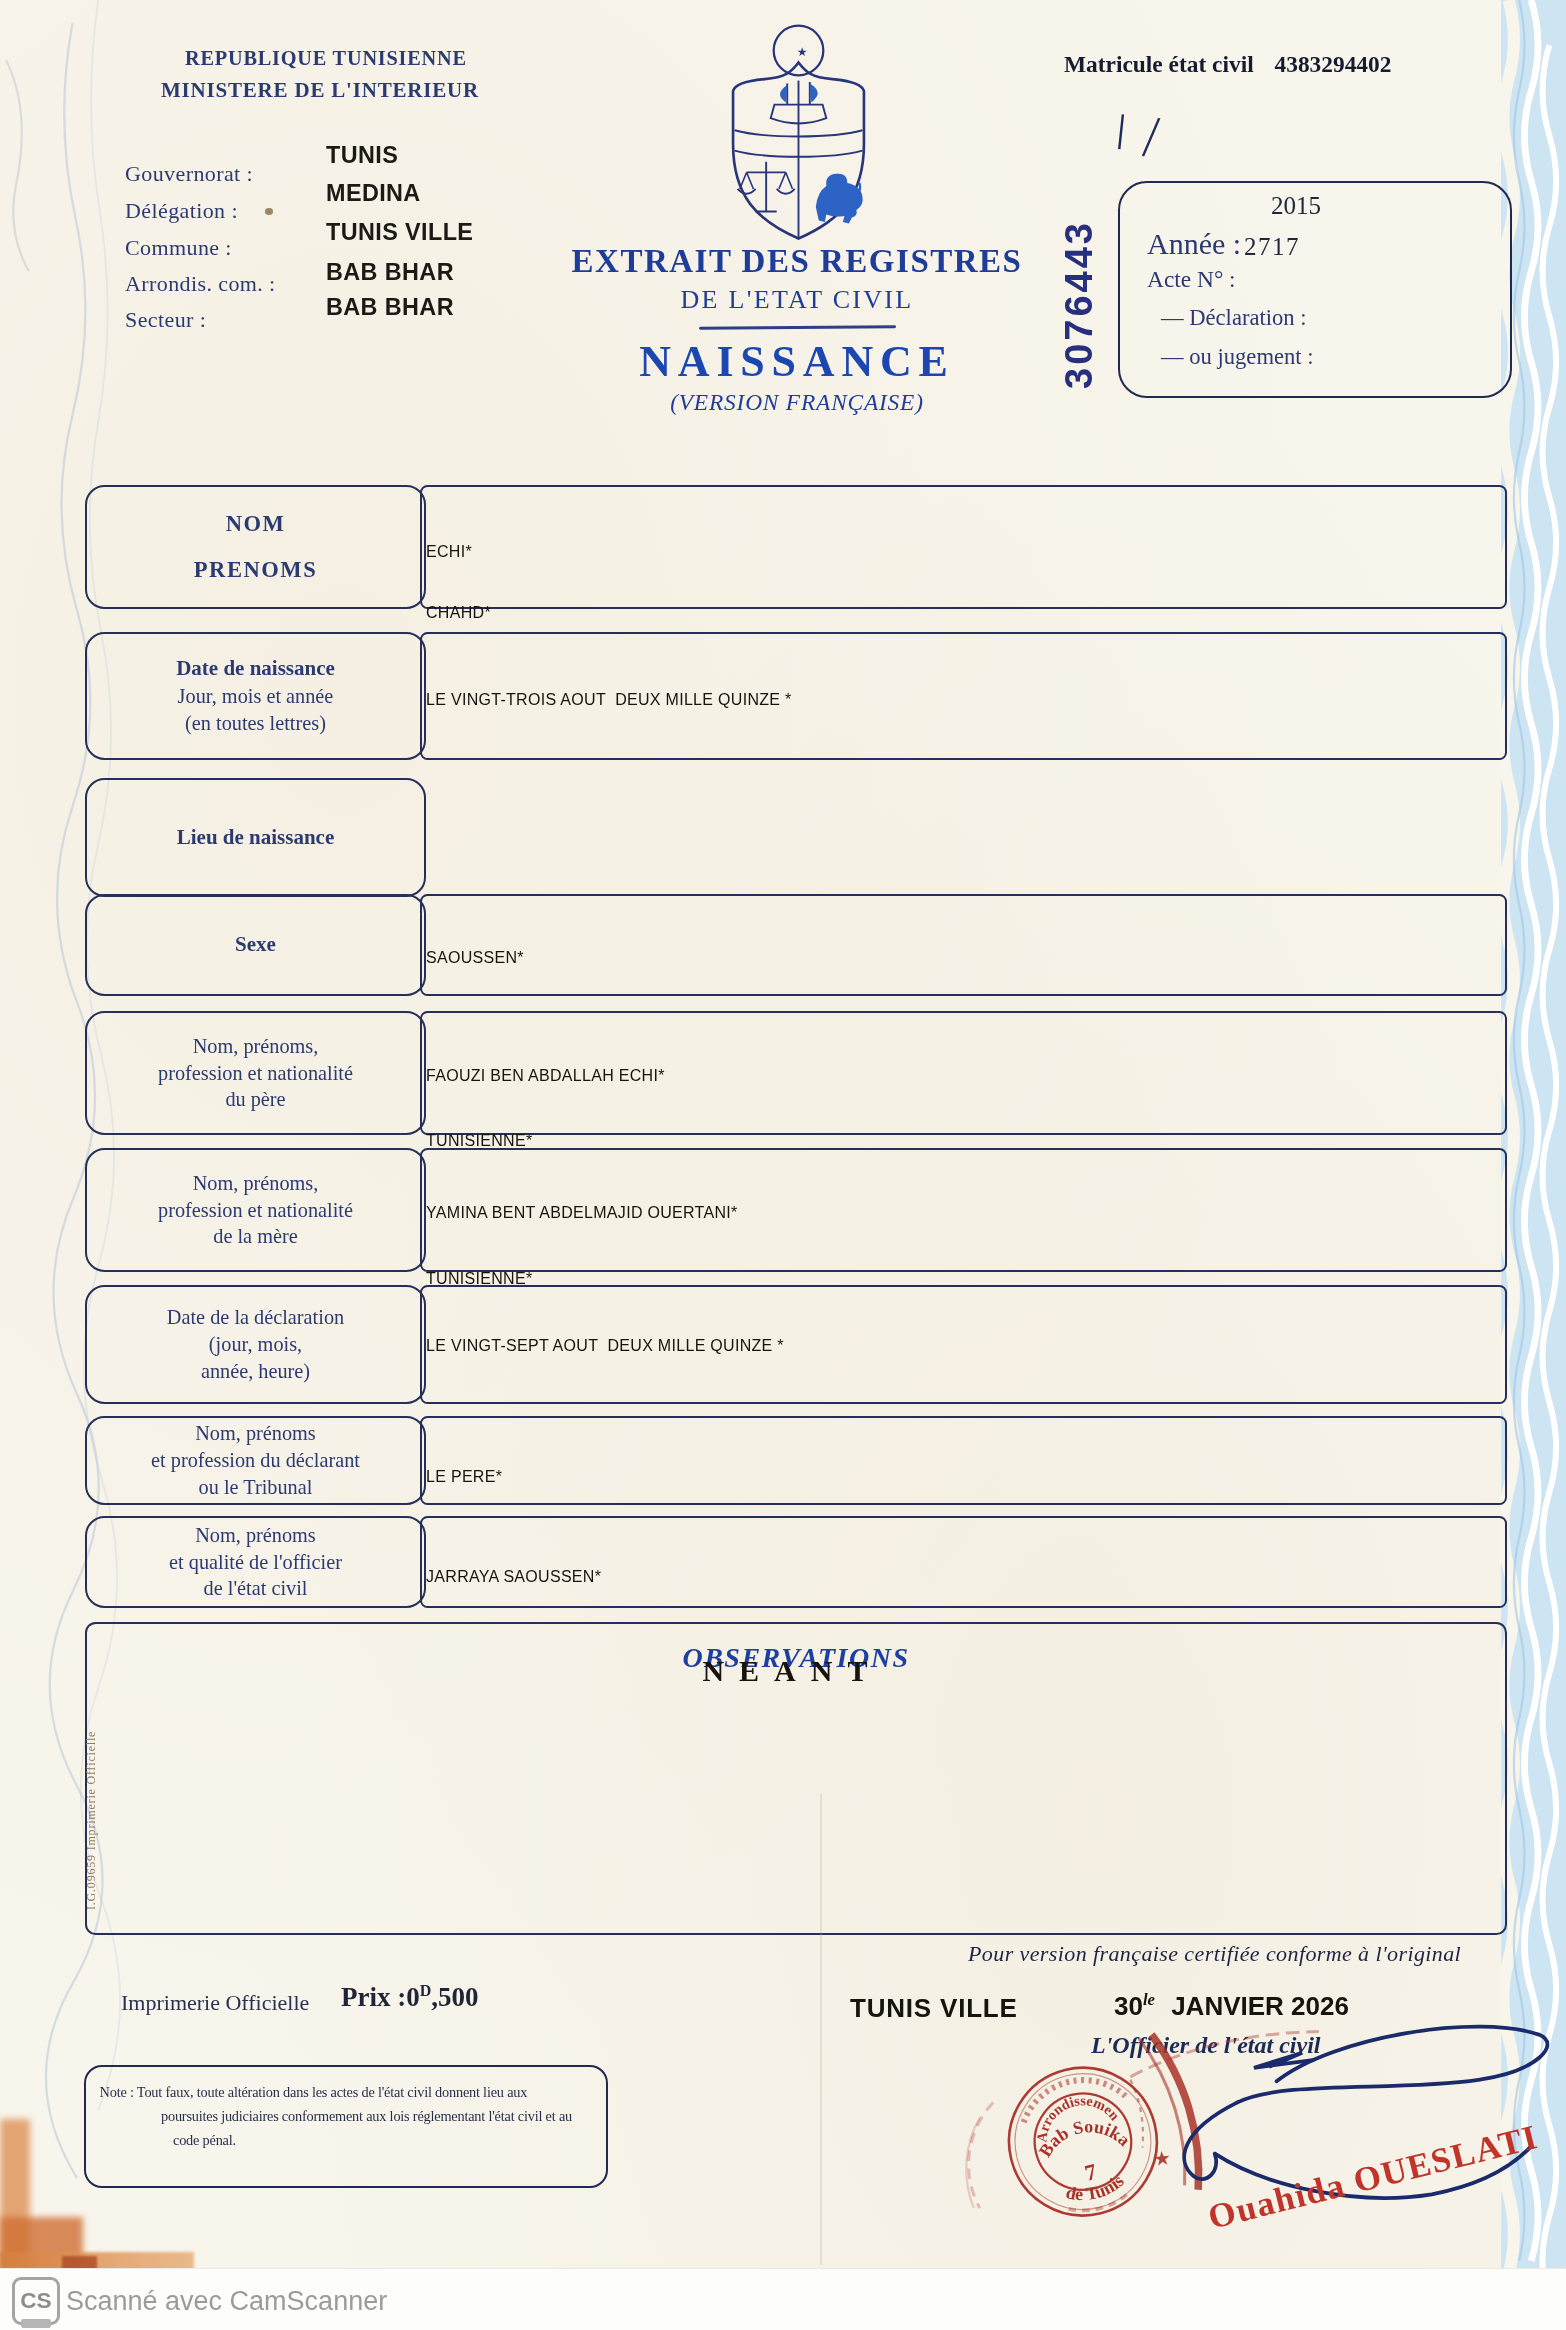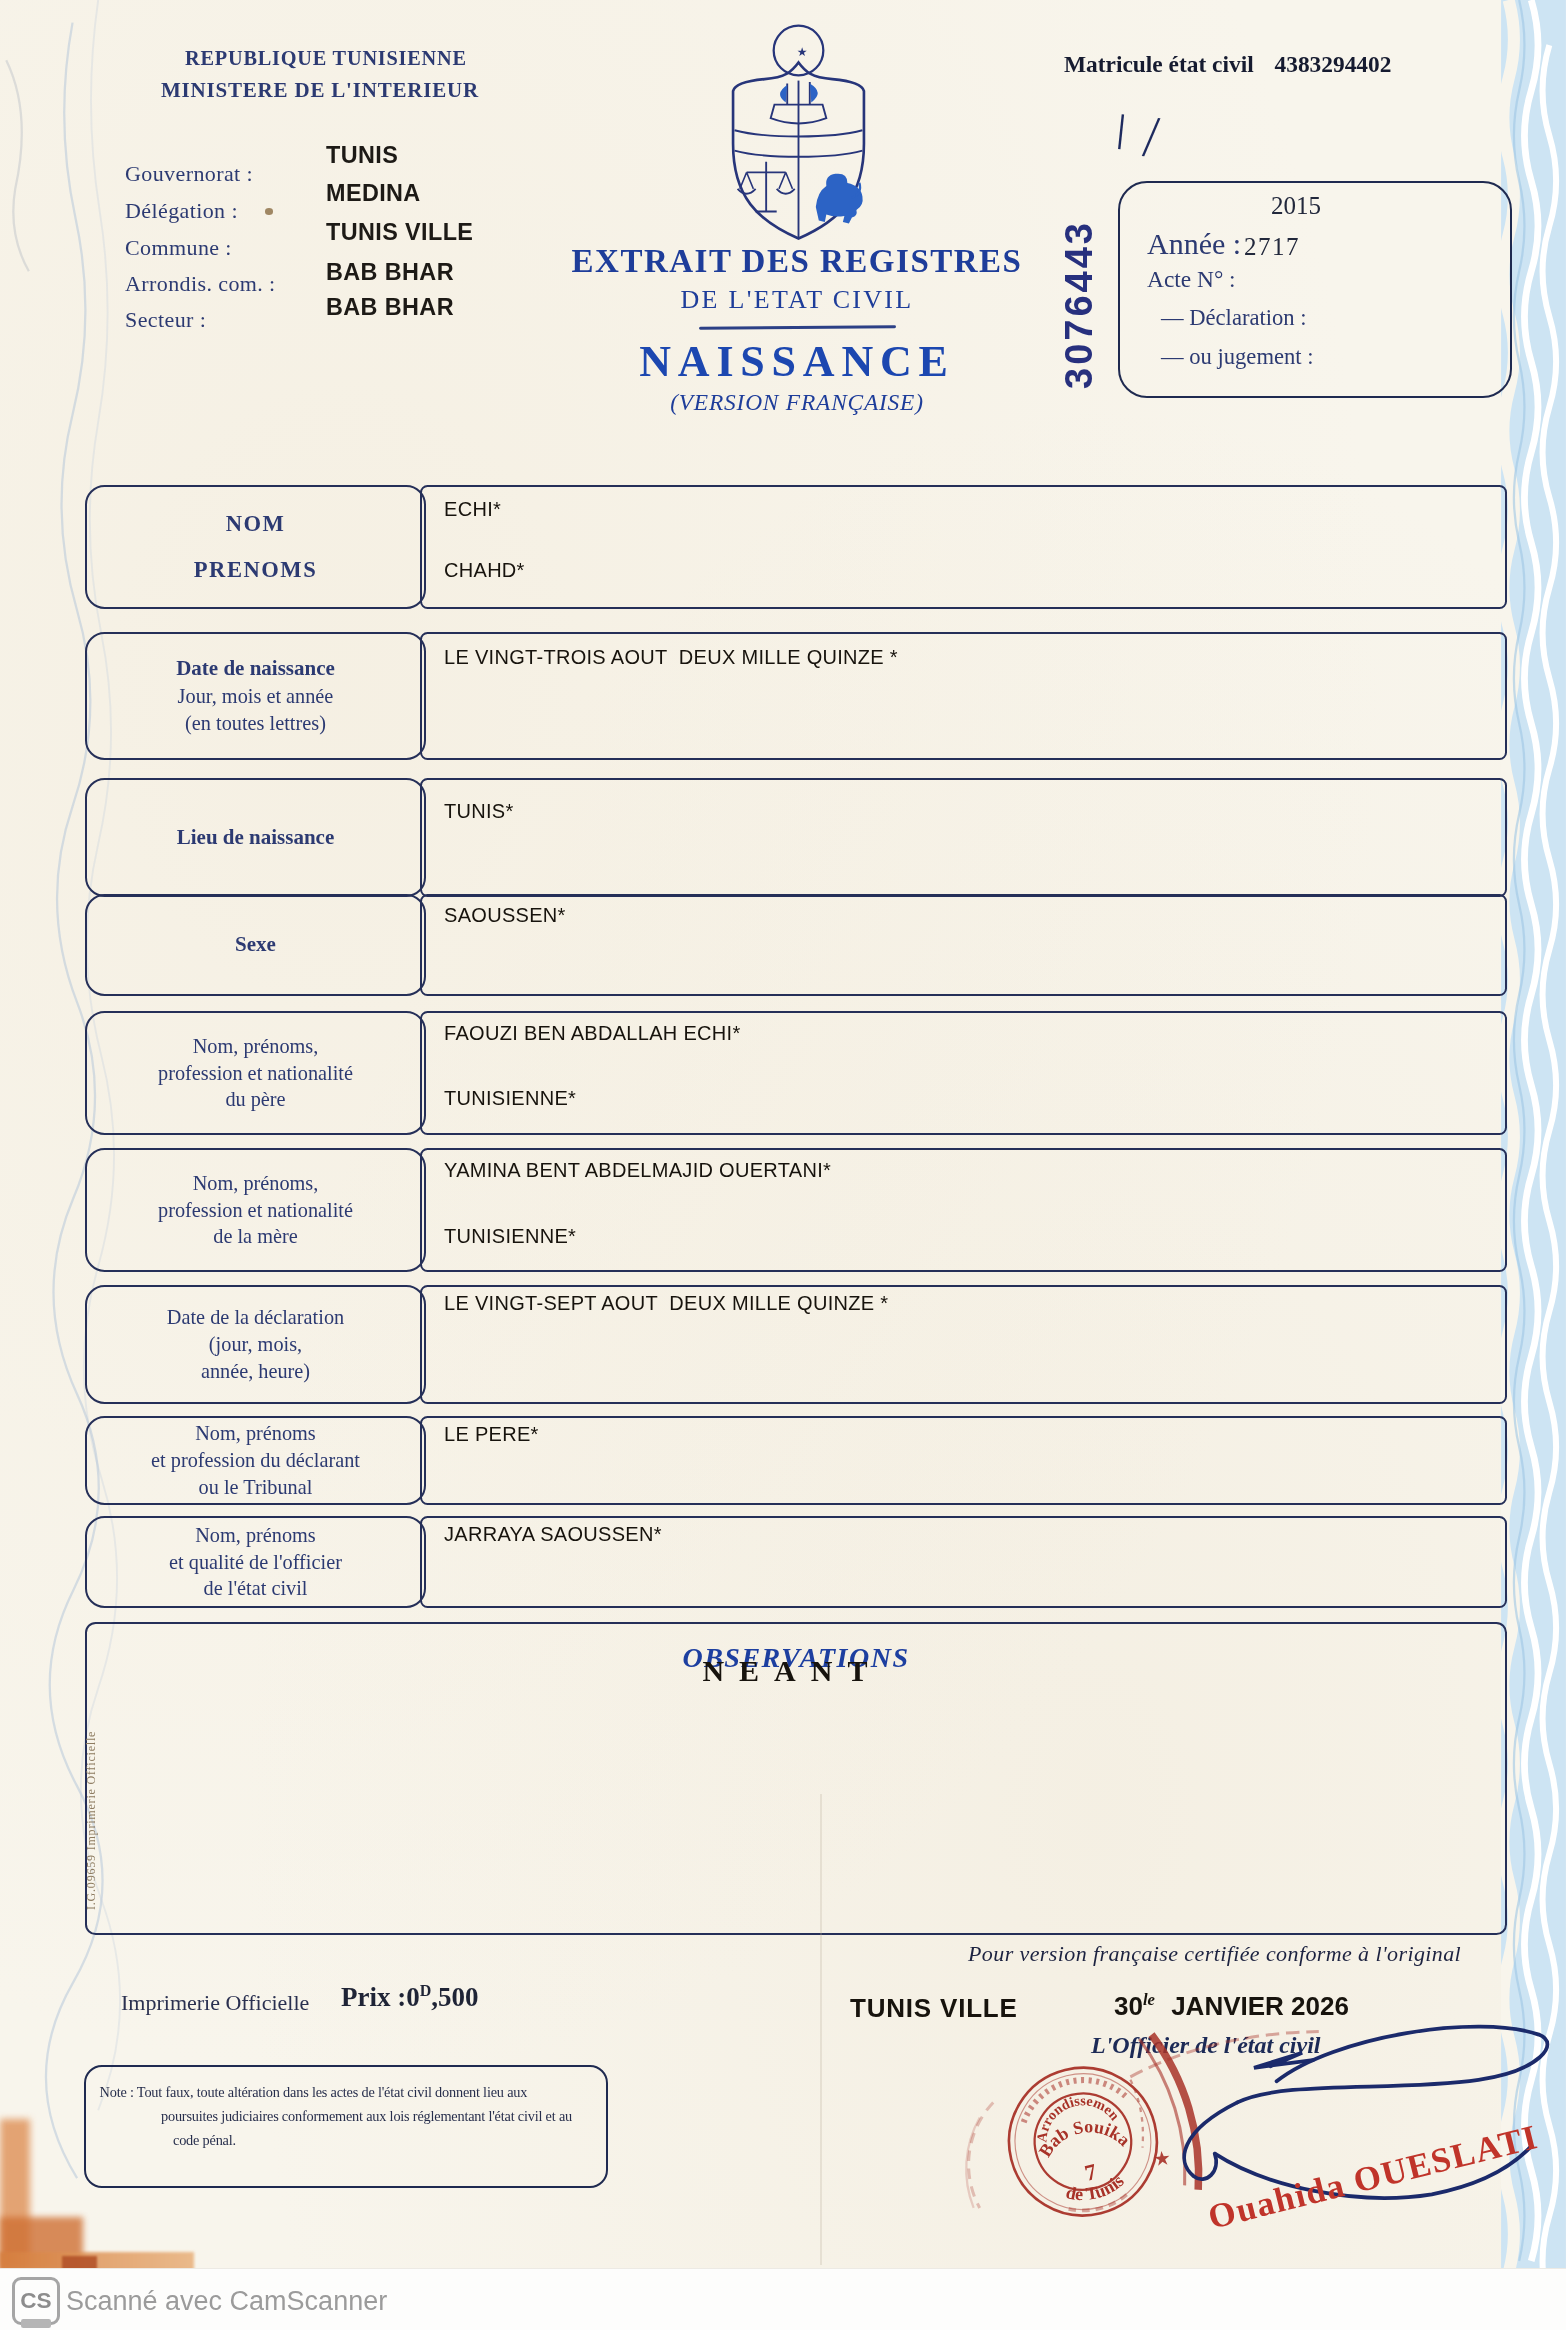--- a/index.html
+++ b/index.html
@@ -14,21 +14,21 @@
   .abs{position:absolute;}
   .serifnavy{color:#2c3a72;font-family:"Liberation Serif",serif;}
   .hdr-label{font-size:22px;letter-spacing:0.4px;}
   .hdr-value{font-family:"Liberation Sans",sans-serif;font-weight:bold;color:#1d1a16;font-size:23.4px;letter-spacing:0.4px;text-align:center;}
   .row{position:absolute;left:85px;width:1418px;}
   .cell{position:absolute;top:0;bottom:0;border:2.6px solid #252f58;background:transparent;}
   .cell.label{left:0;width:337px;border-radius:19.6px;display:flex;flex-direction:column;justify-content:center;align-items:center;text-align:center;}
   .cell.value{left:335px;width:1083px;border-radius:7.5px;}
   .lbl-line{color:#2c3a72;font-size:20.3px;line-height:1.32;}
   .lbl-line.b{font-weight:bold;font-size:21px;}
-  .val{position:absolute;left:22px;font-family:"Liberation Sans",sans-serif;color:#17130d;font-size:20px;letter-spacing:0.3px;white-space:pre;}
+  .val{position:absolute;left:4px;font-family:"Liberation Sans",sans-serif;color:#17130d;font-size:16px;letter-spacing:0.3px;white-space:pre;margin-top:45px;}
   .spread .lbl-line{margin:8.3px 0;}
   .title-blue{color:#1e3d9a;}
   .note-line{color:#272e4c;font-size:14.3px;letter-spacing:-0.2px;white-space:pre;font-family:"Liberation Serif",serif;}
   .wm{font-family:"Liberation Sans",sans-serif;color:#9b9b9b;}
   svg text{font-family:"Liberation Serif",serif;}
 </style>
 </head>
 <body>
 
 <div id="doc">
@@ -130,23 +130,20 @@
       <div class="lbl-line">(en toutes lettres)</div>
     </div>
     <div class="cell value">
       <div class="val" style="top:12px">LE VINGT-TROIS AOUT  DEUX MILLE QUINZE *</div>
     </div>
   </div>
 
   <div class="row" style="top:778px;height:119px">
     <div class="cell label">
       <div class="lbl-line b">Lieu de naissance</div>
-    </div>
-    <div class="cell value">
-      <div class="val" style="top:19.6px">TUNIS*</div>
     </div>
   </div>
 
   <div class="row" style="top:894px;height:102px">
     <div class="cell label">
       <div class="lbl-line b">Sexe</div>
     </div>
     <div class="cell value">
       <div class="val" style="top:7.5px">SAOUSSEN*</div>
     </div>

